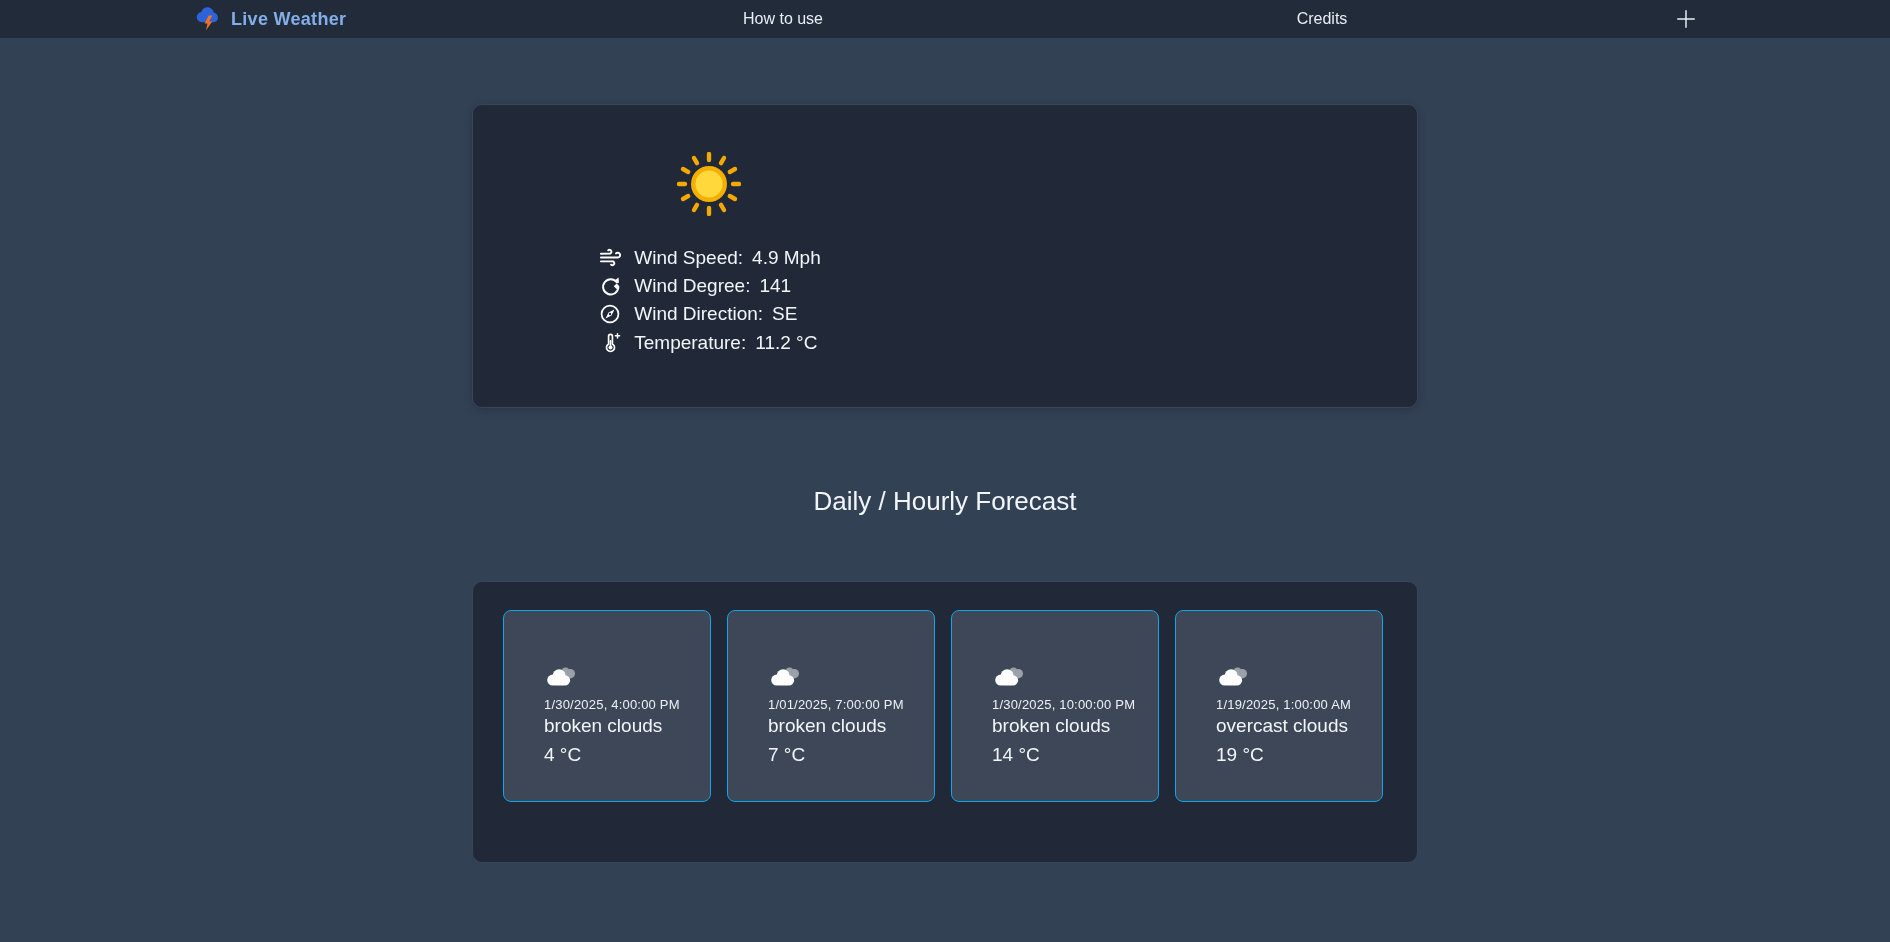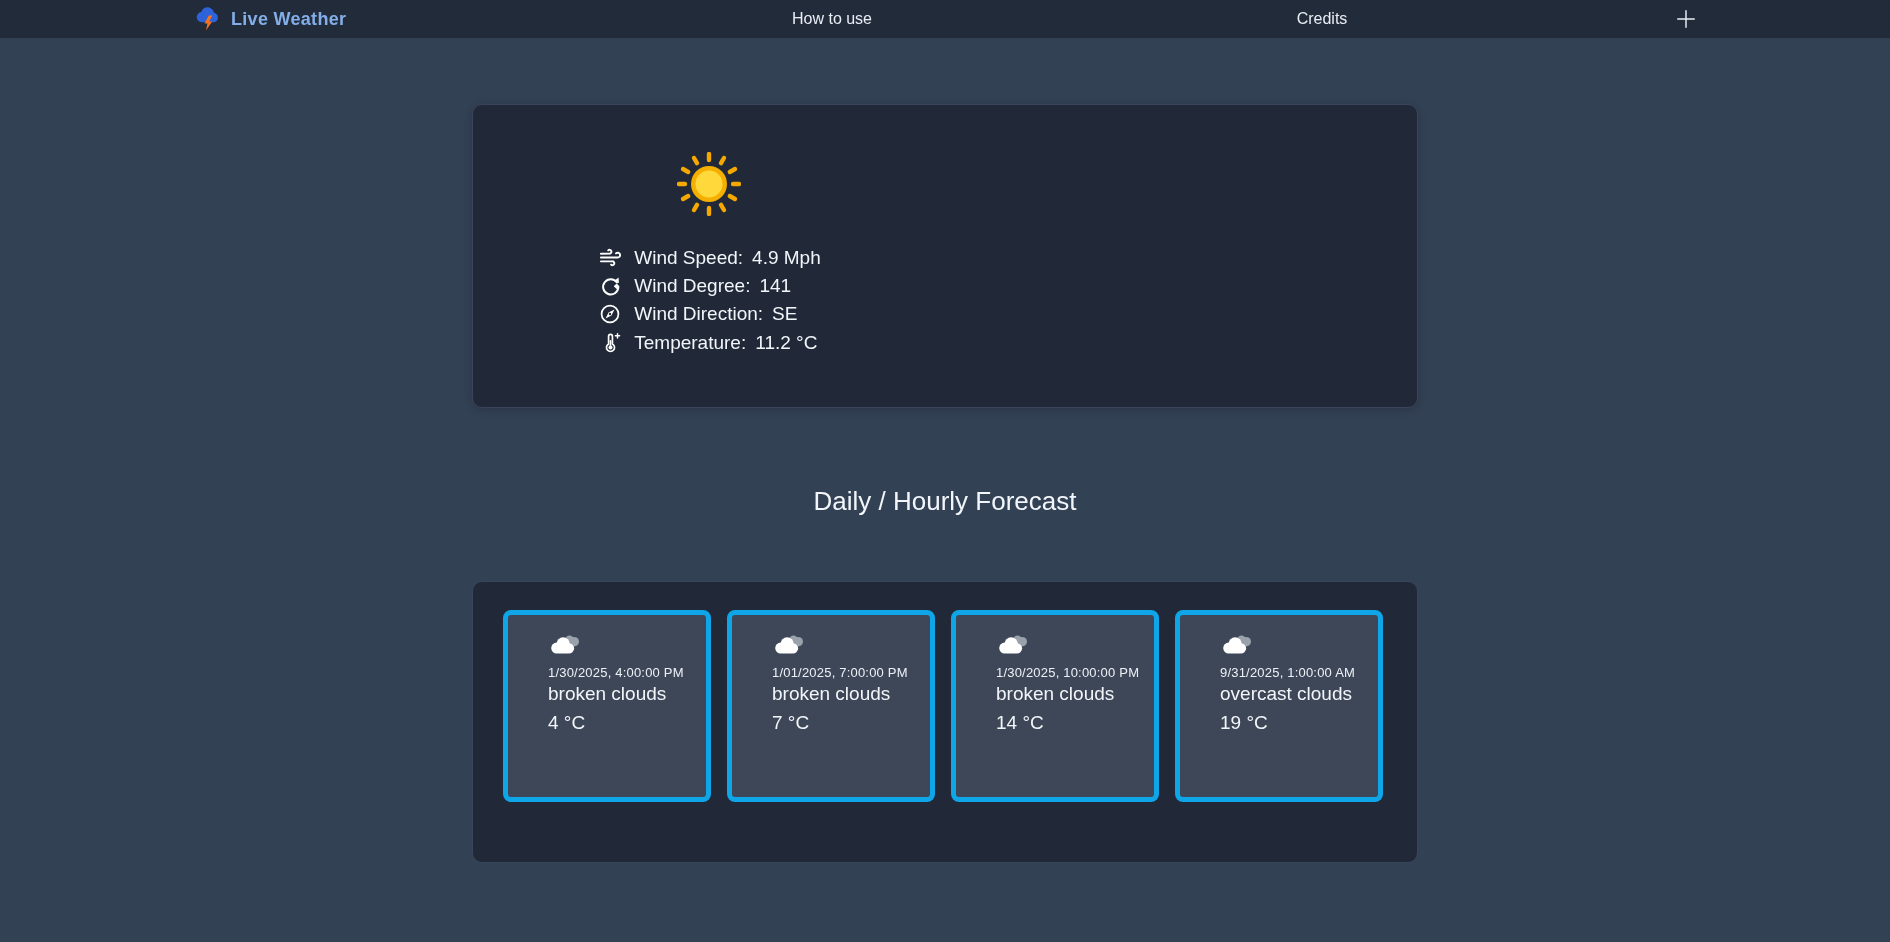--- a/index.html
+++ b/index.html
@@ -13,21 +13,21 @@
     -webkit-font-smoothing: antialiased;
   }
 
   
   .navbar { position: relative; height: 38px; background: #222B3A; padding-left: 31px; }
   .brand { position: absolute; left: 195px; top: 50%; transform: translateY(-50%);
            display: flex; align-items: center; gap: 9px; cursor: pointer; }
   .brand-label { color: #84AEE8; font-size: 18px; font-weight: 700; letter-spacing: .3px; }
   .nav-link { position: absolute; top: 50%; transform: translate(-50%,-50%);
               font-size: 16px; color: #E9EEF5; cursor: pointer; white-space: nowrap; }
-  .nav-link.how { left: 832px; }
+  .nav-link.how { left: 783px; }
   .nav-link.credits { left: 1322px; }
   .add-btn { position: absolute; left: 1686px; top: 50%; transform: translate(-50%,-50%);
              width: 24px; height: 24px; cursor: pointer; display:flex; align-items:center; justify-content:center; }
 
   
   .hero { margin-top: 54px; text-align: center; font-size: 26px; line-height: 32px; font-weight: 500; }
   .hero-city { color: #F2C94C; }
 
   
   .current-card { width: 946px; height: 304px; margin: 66px auto 0;
@@ -41,23 +41,23 @@
   .detail-value { margin-left: 9px; }
   .current-right { width: 50%; display: flex; flex-direction: column; justify-content: center;
                    align-items: center; font-size: 18px; line-height: 27px; }
   .loc-line { white-space: nowrap; }
 
   
   .forecast-heading { margin-top: 78px; text-align: center; font-size: 26px; font-weight: 500; }
   .forecast-panel { width: 946px; margin: 64px auto 0; background: #212938;
                     border: 1px solid #39455A; border-radius: 10px;
                     padding: 28px 30px 60px; display: flex; gap: 16px; }
-  .tile { width: 208px; height: 192px; background: #3E4757; border: 5px solid #0ea5e9;
+  .tile { width: 208px; height: 192px; background: #3E4757; border: 1px solid #0ea5e9;
           border-radius: 8px; padding: 16px 14px 0 40px;
-          display: flex; flex-direction: column; justify-content: flex-start; }
+          display: flex; flex-direction: column; justify-content: center; }
   .tile-icon { line-height: 0; }
   .tile-date { font-size: 13px; margin-top: 9px; letter-spacing: .2px; white-space: nowrap; color: #EDF1F7; }
   .tile-desc { font-size: 19px; margin-top: 3px; }
   .tile-temp { font-size: 19px; margin-top: 7px; }
 </style>
 </head>
 <body>
 
 <div class="navbar">
   <div class="brand">
@@ -235,18 +235,18 @@
           <rect x="23" y="10" width="7" height="6.5" rx="3"></rect>
         </g>
         <g fill="#FFFFFF">
           <circle cx="9.5" cy="18.5" r="6"></circle>
             <circle cx="16.5" cy="14" r="7.2"></circle>
           <circle cx="22.8" cy="18.8" r="5.7"></circle>
             <rect x="9.5" y="16.5" width="13.5" height="8" rx="4"></rect>
         </g>
       </svg>
     </div>
-    <div class="tile-date">9/31/2025, 1:00:00 AM</div>
+    <div class="tile-date">1/19/2025, 1:00:00 AM</div>
     <div class="tile-desc">overcast clouds</div>
     <div class="tile-temp">19 °C</div>
   </div>
 
 </div>
 
 </body></html>

